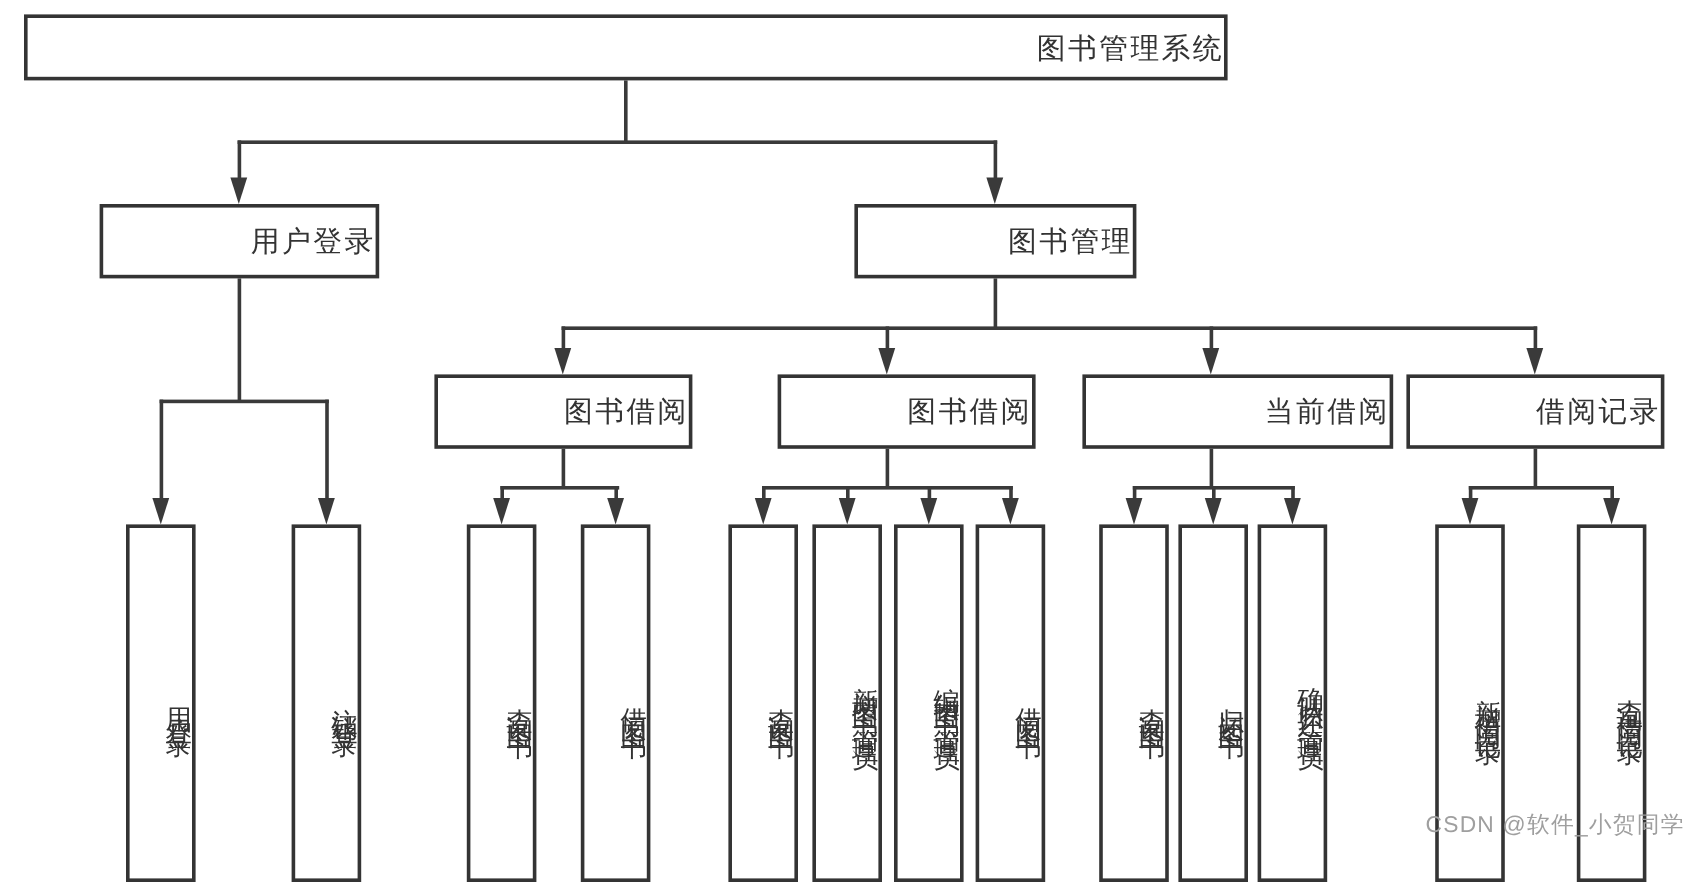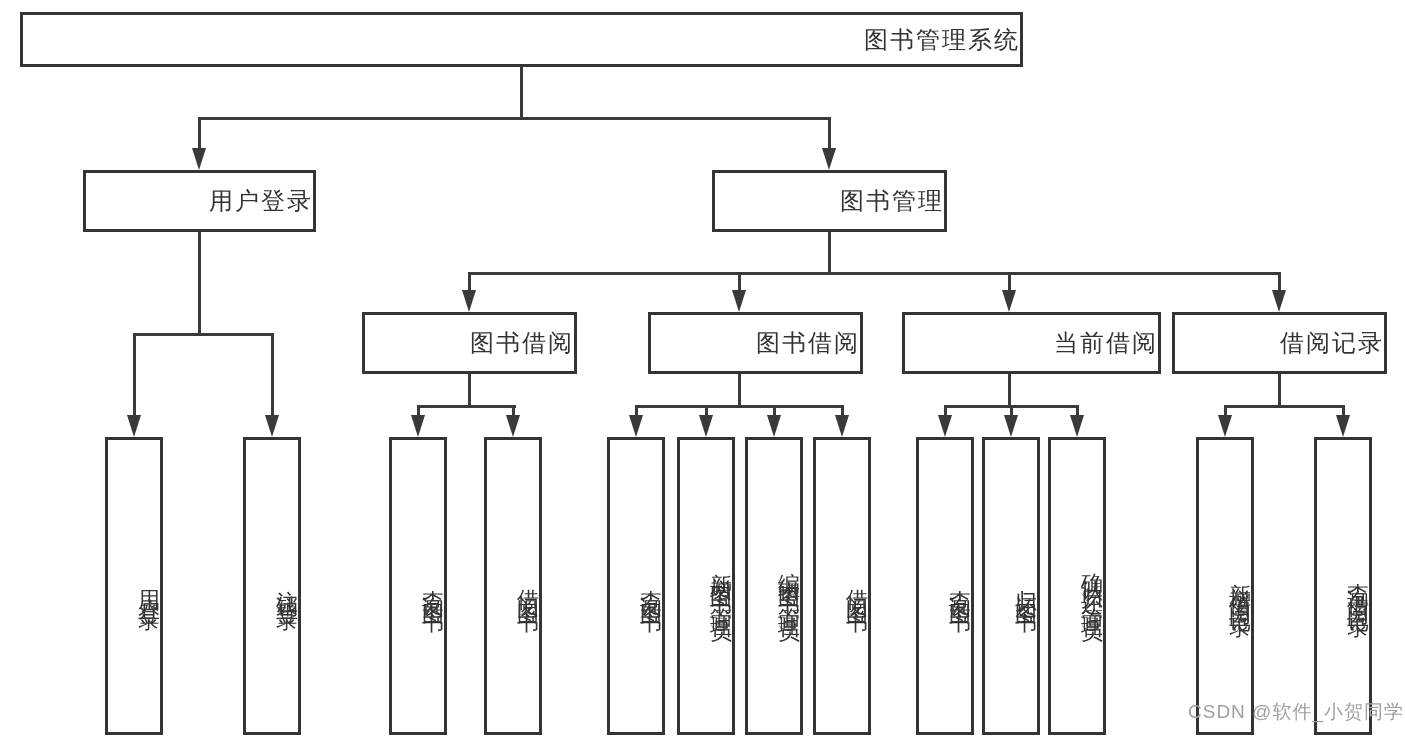--- a/index.html
+++ b/index.html
@@ -17,21 +17,21 @@
     writing-mode:vertical-rl;text-orientation:mixed;
     font-size:22px;letter-spacing:7px;color:#333333;line-height:1;
   }
   .hline,.vline{position:absolute;background:#3a3a3a;}
   .arr{
     position:absolute;width:0;height:0;
     border-left:7px solid transparent;border-right:7px solid transparent;
     border-top:22px solid #3a3a3a;
   }
   .watermark{
-    position:absolute;left:1188px;top:699px;z-index:5;
+    position:absolute;left:1188px;top:674px;z-index:5;
     font-size:19px;color:#9f9f9f;letter-spacing:1px;white-space:nowrap;
   }
 </style>
 </head>
 <body>
 
 <div class="canvas">
 
   <div class="box" style="left:20px;top:12px;width:1003px;height:55px">
     <span class="nodelabel">图书管理系统</span>

